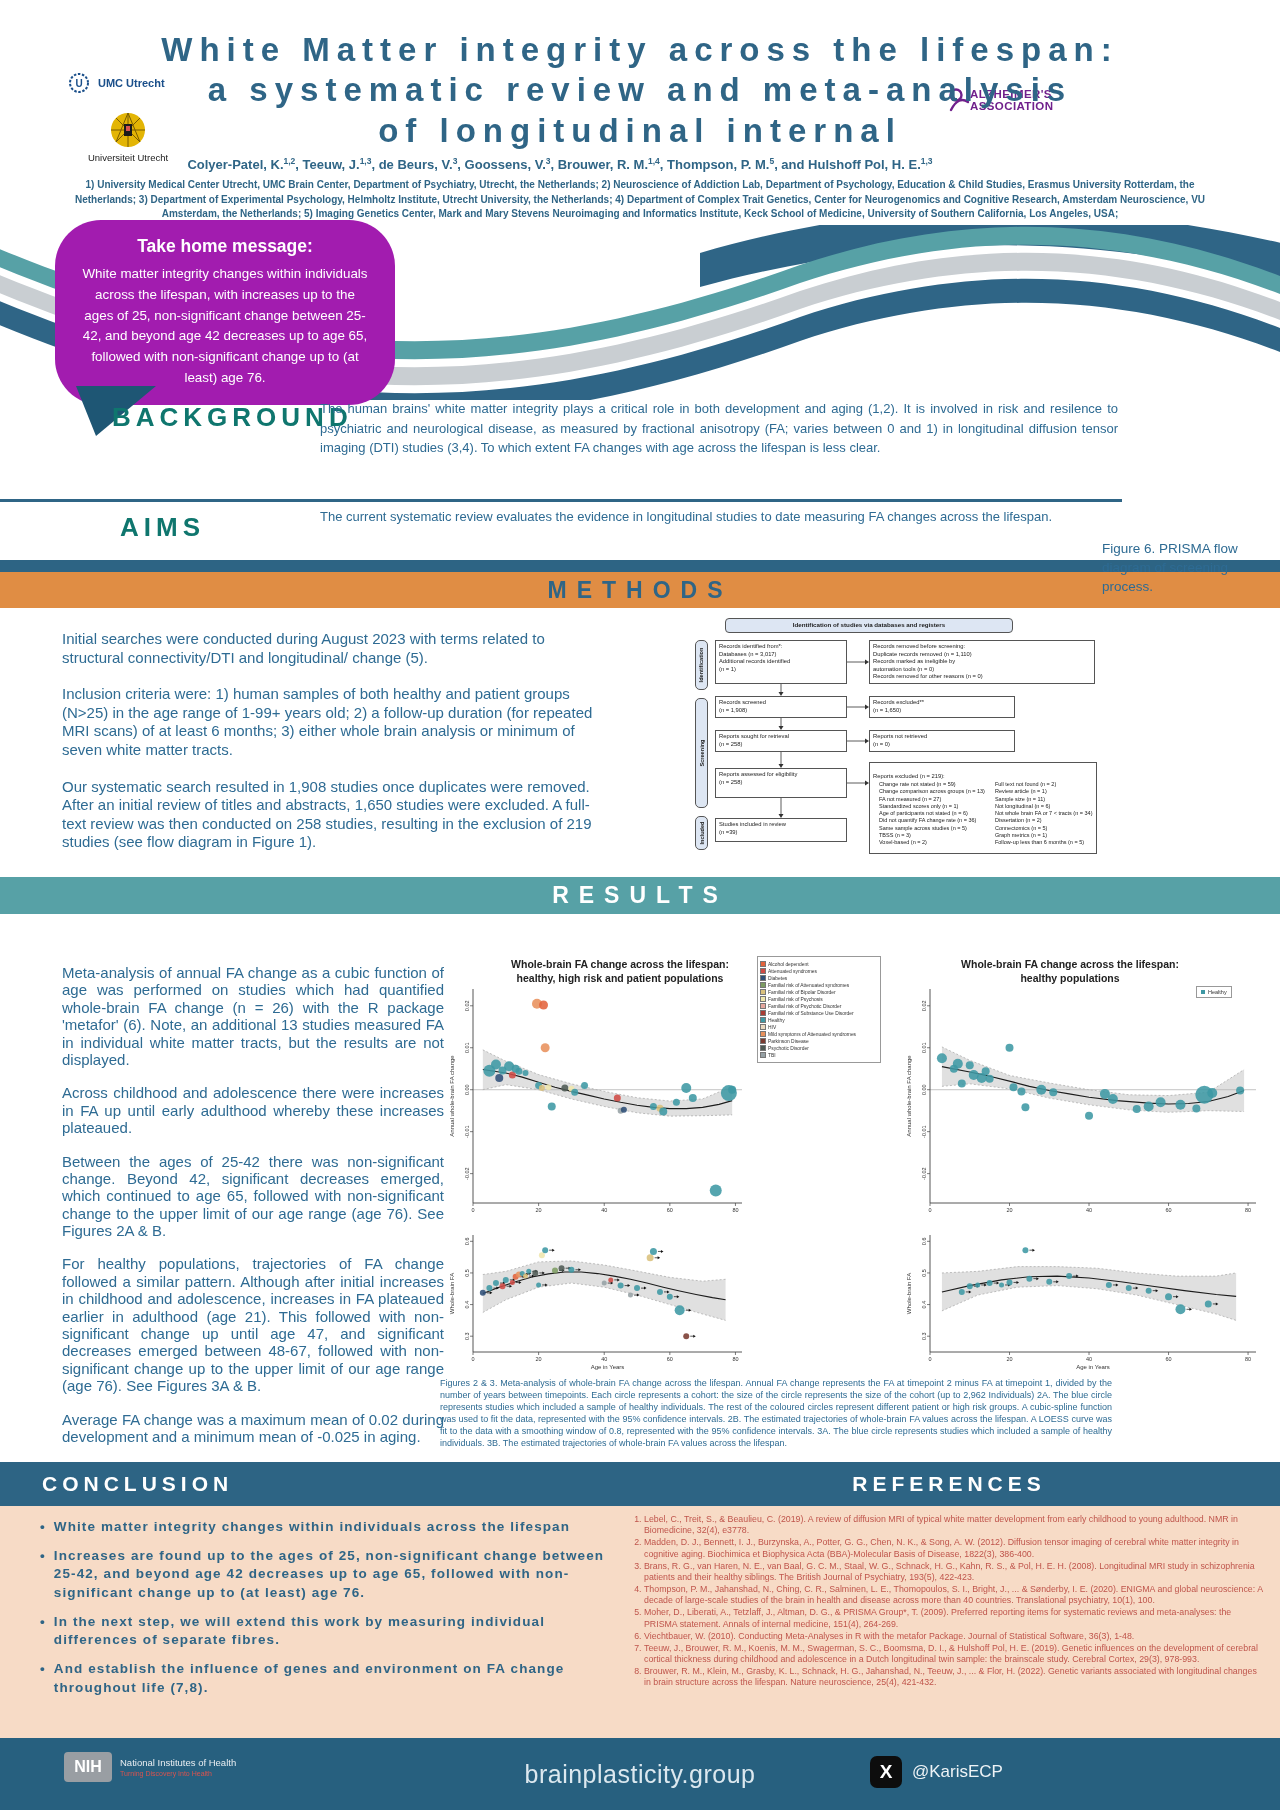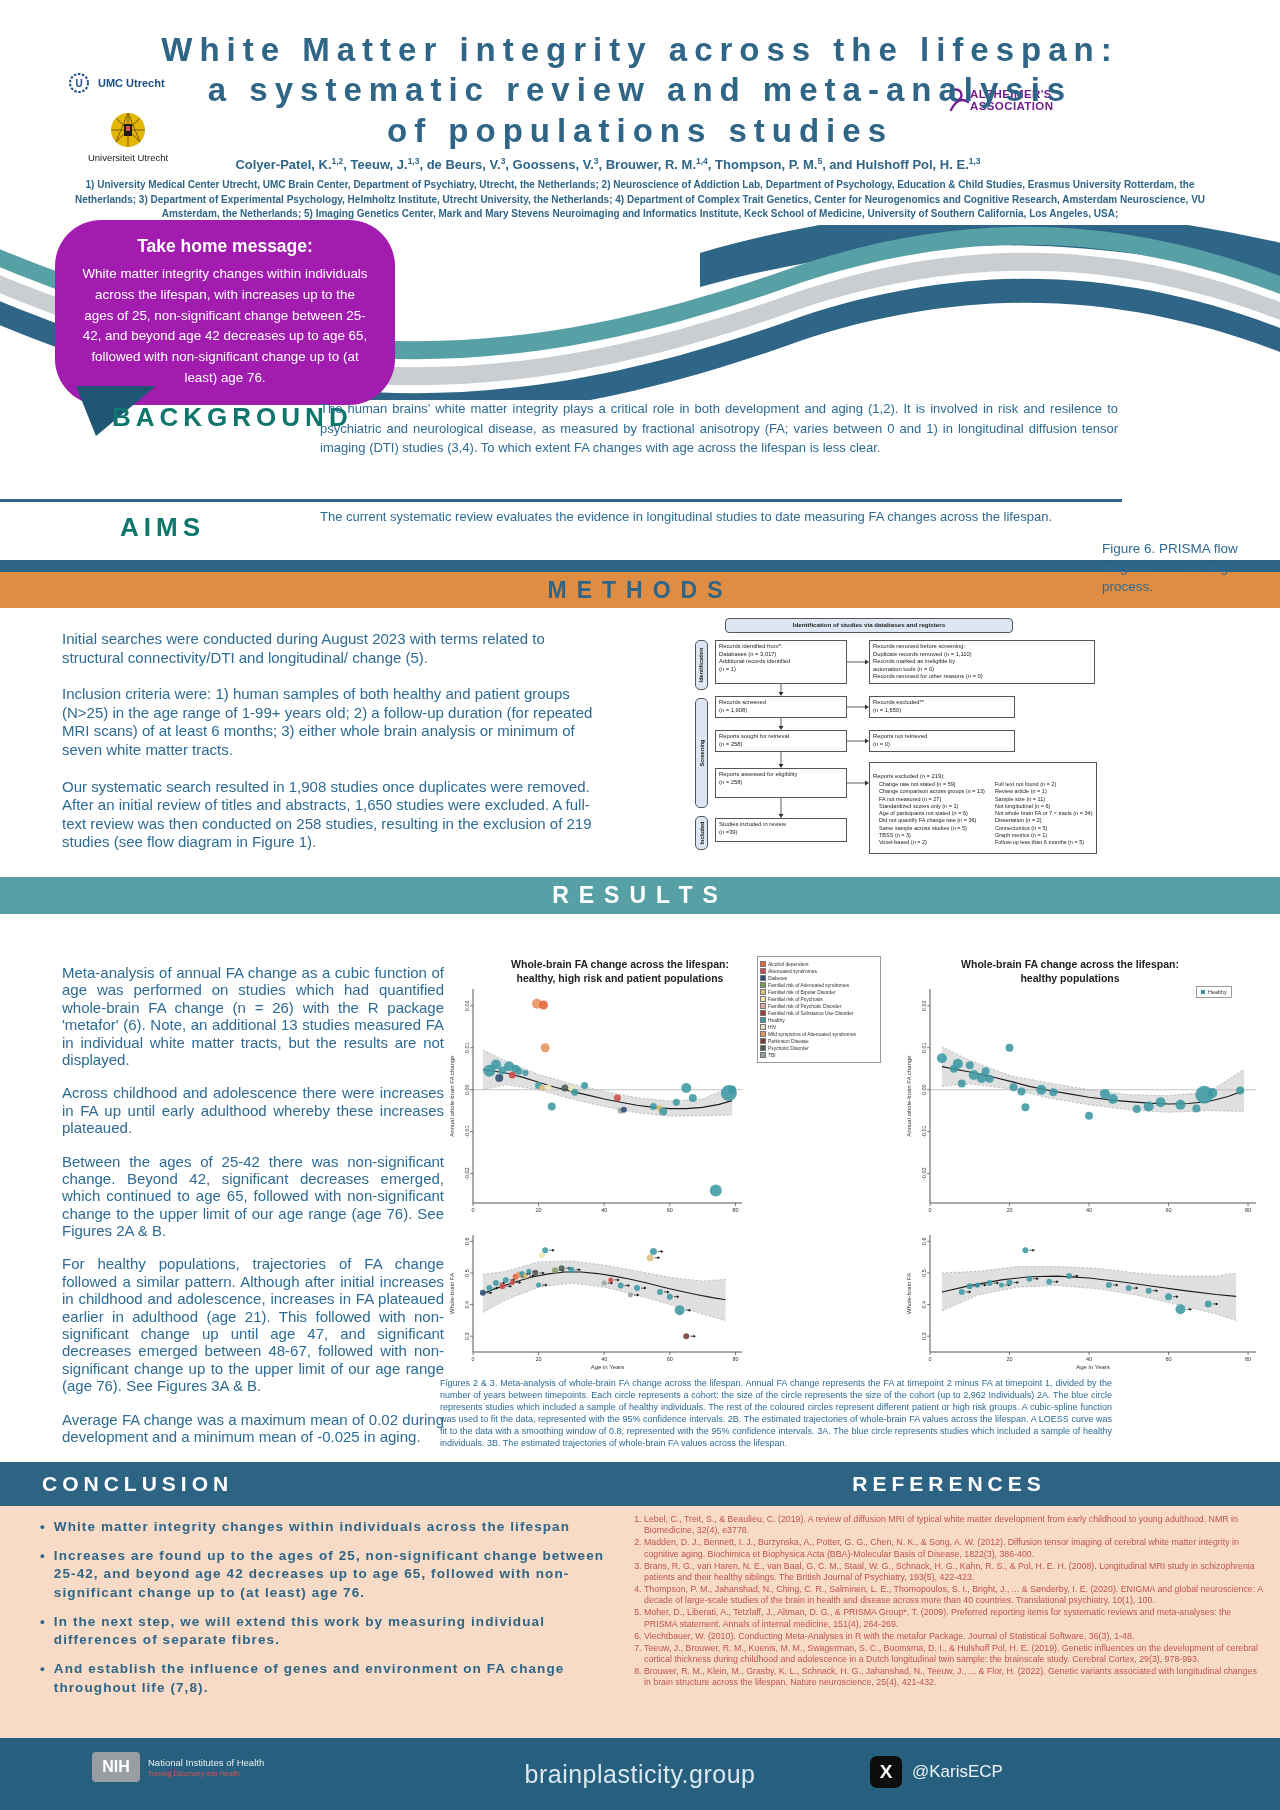--- a/index.html
+++ b/index.html
@@ -1,20 +1,20 @@
 <!DOCTYPE html>
 <html><head>
 <meta charset="utf-8">
 <style>
   html,body{margin:0;padding:0;background:#e9e9e9;font-family:"Liberation Sans",sans-serif;}
   #poster{position:relative;width:1280px;height:1810px;background:#ffffff;margin:0 auto;overflow:hidden;}
   .abs{position:absolute;}
   
   .title{top:30px;left:0;width:1280px;text-align:center;color:#2f6586;font-weight:bold;font-size:33px;letter-spacing:7px;line-height:1.22;}
-  .authors{top:156px;left:0;width:1120px;text-align:center;color:#2f6586;font-weight:bold;font-size:13px;margin-left:48px;}
+  .authors{top:156px;left:0;width:1120px;text-align:center;color:#2f6586;font-weight:bold;font-size:13px;}
   .authors sup{font-size:8.5px;}
   .affiliations{top:178px;left:70px;width:1140px;text-align:center;color:#2f6586;font-weight:bold;font-size:10px;line-height:1.45;}
   .umc-logo{top:70px;left:66px;display:flex;align-items:center;gap:6px;}
   .umc-logo span{color:#1a4f8a;font-weight:bold;font-size:11px;}
   .uu-logo{top:110px;left:78px;width:100px;display:flex;flex-direction:column;align-items:center;gap:2px;}
   .uu-logo span{color:#222;font-size:9.5px;}
   .alz-logo{top:86px;left:946px;display:flex;align-items:center;gap:0;}
   .alz-text{display:flex;flex-direction:column;color:#70208c;font-weight:bold;font-size:11.5px;line-height:1.05;letter-spacing:.4px;}
   
   .wave{top:225px;left:0;}
@@ -71,21 +71,21 @@
   .peach{top:1506px;left:0;width:1280px;height:232px;background:#f7dbc6;}
   .concl-list{top:1518px;left:40px;width:578px;}
   .concl-list ul{margin:0;padding:0;list-style:none;}
   .concl-list li{display:flex;gap:8px;margin-bottom:11px;color:#2f6586;font-weight:bold;font-size:13.5px;letter-spacing:1.1px;line-height:1.35;}
   .refs{top:1514px;left:632px;width:634px;}
   .refs ol{margin:0;padding:0 0 0 12px;color:#bf544b;font-size:8.8px;line-height:1.27;}
   .refs li{margin-bottom:1px;}
   
   .footer{top:1738px;left:0;width:1280px;height:72px;background:#27607f;}
   .nih{top:1752px;left:64px;display:flex;align-items:center;gap:8px;}
-  .nih-box{width:48px;height:30px;background:#999ea3;border-radius:4px;color:#fff;font-weight:bold;font-size:16px;display:flex;align-items:center;justify-content:center;margin-left:28px;}
+  .nih-box{width:48px;height:30px;background:#999ea3;border-radius:4px;color:#fff;font-weight:bold;font-size:16px;display:flex;align-items:center;justify-content:center;}
   .nih-text{display:flex;flex-direction:column;width:120px;}
   .nih-name{color:#e8edf1;font-size:9.5px;line-height:1.2;}
   .nih-tag{color:#d9534f;font-size:7px;margin-top:2px;}
   .website{top:1760px;left:0;width:1280px;text-align:center;color:#dce8ef;font-size:25px;letter-spacing:.5px;}
   .xgroup{top:1756px;left:870px;display:flex;align-items:center;gap:10px;}
   .x-box{width:32px;height:32px;background:#0d0d0d;border-radius:7px;color:#fff;font-weight:bold;font-size:19px;display:flex;align-items:center;justify-content:center;}
   .x-handle{color:#eef3f6;font-size:17px;}
   svg text{font-family:"Liberation Sans",sans-serif;}
 </style>
 </head>
@@ -123,21 +123,21 @@
     </svg>
     <div class="alz-text">
       <span>ALZHEIMER'S</span>
       <span>ASSOCIATION</span>
     </div>
   </div>
 
   <div class="abs title">
     <div>White Matter integrity across the lifespan:</div>
     <div>a systematic review and meta-analysis</div>
-    <div>of populations studies</div>
+    <div>of longitudinal internal</div>
   </div>
   <div class="abs authors"><span>Colyer-Patel, K.</span><sup>1,2</sup><span>, Teeuw, J.</span><sup>1,3</sup><span>, de Beurs, V.</span><sup>3</sup><span>, Goossens, V.</span><sup>3</sup><span>, Brouwer, R. M.</span><sup>1,4</sup><span>, Thompson, P. M.</span><sup>5</sup><span>, and Hulshoff Pol, H. E.</span><sup>1,3</sup></div>
   <div class="abs affiliations">1) University Medical Center Utrecht, UMC Brain Center, Department of Psychiatry, Utrecht, the Netherlands; 2) Neuroscience of Addiction Lab, Department of Psychology, Education &amp; Child Studies, Erasmus University Rotterdam, the Netherlands; 3) Department of Experimental Psychology, Helmholtz Institute, Utrecht University, the Netherlands; 4) Department of Complex Trait Genetics, Center for Neurogenomics and Cognitive Research, Amsterdam Neuroscience, VU Amsterdam, the Netherlands; 5) Imaging Genetics Center, Mark and Mary Stevens Neuroimaging and Informatics Institute, Keck School of Medicine, University of Southern California, Los Angeles, USA;</div>
 
   <svg class="abs wave" width="1280" height="175" viewBox="0 0 1280 175">
     <path d="M700,28 C900,-30 1080,-28 1290,20 L1290,58 C1080,6 900,8 700,62 Z" fill="#2f6586"></path>
     <path d="M-10,20 C300,150 520,140 800,40 C980,-20 1140,-5 1290,55 L1290,73 C1140,13 980,-2 800,58 C520,158 300,168 -10,38 Z" fill="#57a1a6"></path>
     <path d="M-10,46 C300,176 520,166 800,66 C980,6 1140,21 1290,81 L1290,99 C1140,39 980,24 800,84 C520,184 300,194 -10,64 Z" fill="#c9ced2"></path>
     <path d="M-10,72 C300,202 520,192 800,92 C980,32 1140,47 1290,107 L1290,131 C1140,71 980,56 800,116 C520,216 300,226 -10,96 Z" fill="#2f6586"></path>
   </svg>

